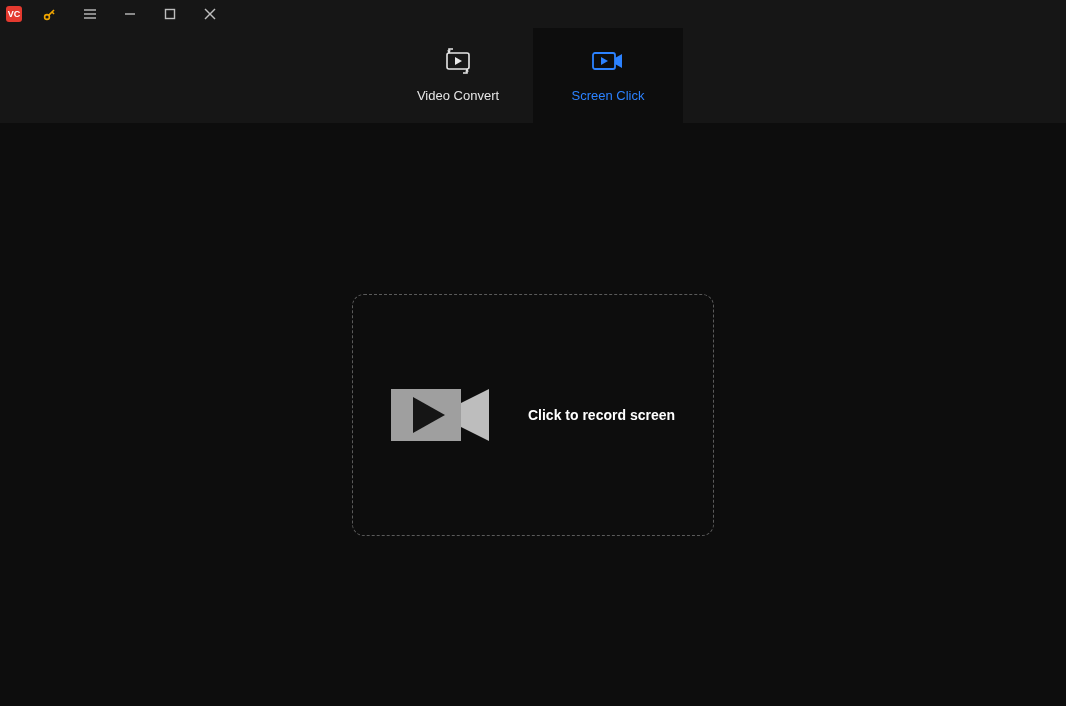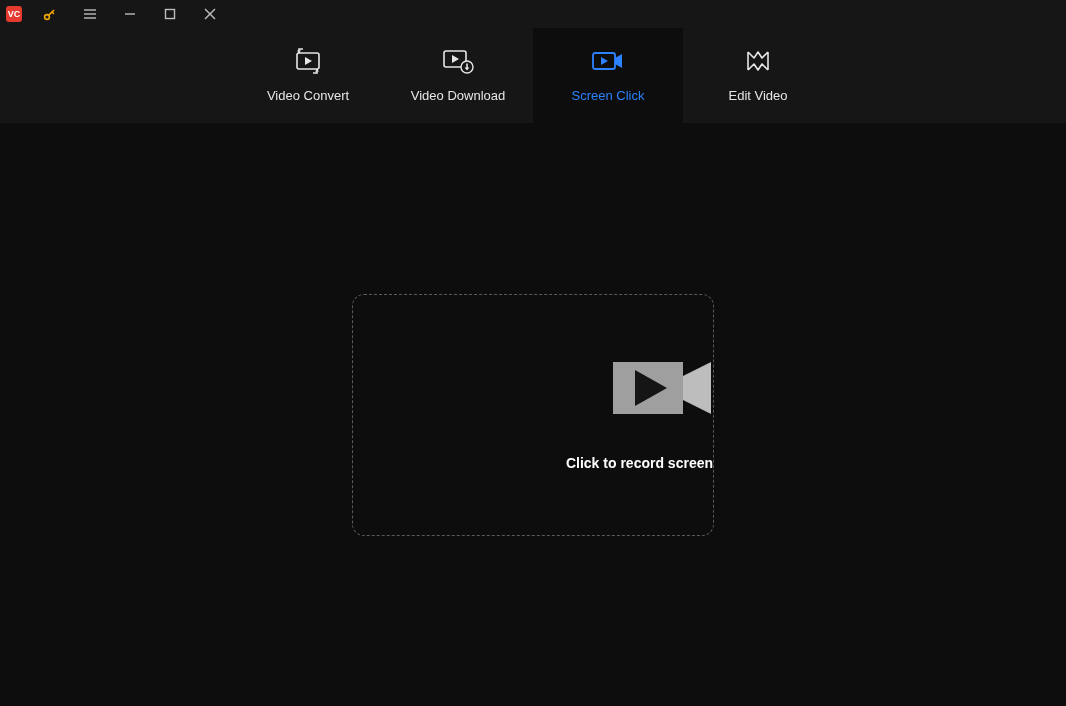--- a/index.html
+++ b/index.html
@@ -84,22 +84,22 @@
     display: flex;
     align-items: center;
     justify-content: center;
   }
   .record-box {
     width: 362px;
     height: 242px;
     border: 1px dashed #5a5a5a;
     border-radius: 12px;
     display: flex;
-    flex-direction: column;
-    align-items: flex-end;
+    flex-direction: row;
+    align-items: center;
     justify-content: center;
     gap: 37px;
     cursor: pointer;
   }
   .record-label {
     font-size: 14px;
     font-weight: 600;
     color: #fff;
   }
   svg { display: block; }
@@ -152,49 +152,29 @@
         <rect x="3" y="5" width="22" height="16" rx="2" fill="none" stroke="#e6e6e6" stroke-width="1.6"></rect>
         <path d="M9 1 L5 1 L5 5" fill="none" stroke="#e6e6e6" stroke-width="1.6"></path>
         <polygon points="5,5 3,2.5 7,2.5" fill="#e6e6e6"></polygon>
         <path d="M19 25 L23 25 L23 21" fill="none" stroke="#e6e6e6" stroke-width="1.6"></path>
         <polygon points="23,21 21,23.5 25,23.5" fill="#e6e6e6"></polygon>
         <polygon points="11,9 11,17 18,13" fill="#e6e6e6"></polygon>
       </svg>
     </div>
     <span>Video Convert</span>
   </div>
-  <div class="tab">
-    <div class="ticon">
-      <svg width="32" height="26" viewBox="0 0 32 26">
-        <rect x="2" y="3" width="22" height="16" rx="2" fill="none" stroke="#e6e6e6" stroke-width="1.6"></rect>
-        <polygon points="10,7 10,15 17,11" fill="#e6e6e6"></polygon>
-        <circle cx="25" cy="19" r="6" fill="#161616" stroke="#e6e6e6" stroke-width="1.4"></circle>
-        <line x1="25" y1="15.5" x2="25" y2="21" stroke="#e6e6e6" stroke-width="1.6"></line>
-        <polygon points="25,22.5 22.5,19.5 27.5,19.5" fill="#e6e6e6"></polygon>
-      </svg>
-    </div>
-    <span>Video Download</span>
-  </div>
   <div class="tab active">
     <div class="ticon">
       <svg width="34" height="24" viewBox="0 0 34 24">
         <rect x="2" y="4" width="22" height="16" rx="2" fill="none" stroke="#2c82ff" stroke-width="1.8"></rect>
         <path d="M24 9 L31 5 L31 19 L24 15 Z" fill="#2c82ff"></path>
         <polygon points="10,8 10,16 17,12" fill="#2c82ff"></polygon>
       </svg>
     </div>
     <span>Screen Click</span>
-  </div>
-  <div class="tab">
-    <div class="ticon">
-      <svg width="28" height="26" viewBox="0 0 28 26">
-        <path d="M4 4 L4 22 M4 4 L10 10 L14 4 L18 10 L24 4 M4 22 L10 16 L14 22 L18 16 L24 22 M24 4 L24 22" fill="none" stroke="#e6e6e6" stroke-width="1.6" stroke-linejoin="round"></path>
-      </svg>
-    </div>
-    <span>Edit Video</span>
   </div>
 </div>
 
 <div class="content">
   <div class="record-box">
     <div>
       <svg width="100" height="60" viewBox="0 0 100 60">
         <rect x="0" y="4" width="70" height="52" fill="#7a7a7a"></rect>
         <path d="M70 18 L98 4 L98 56 L70 42 Z" fill="#bdbdbd"></path>
         <rect x="0" y="4" width="70" height="52" fill="#bdbdbd" opacity="0.55"></rect>

